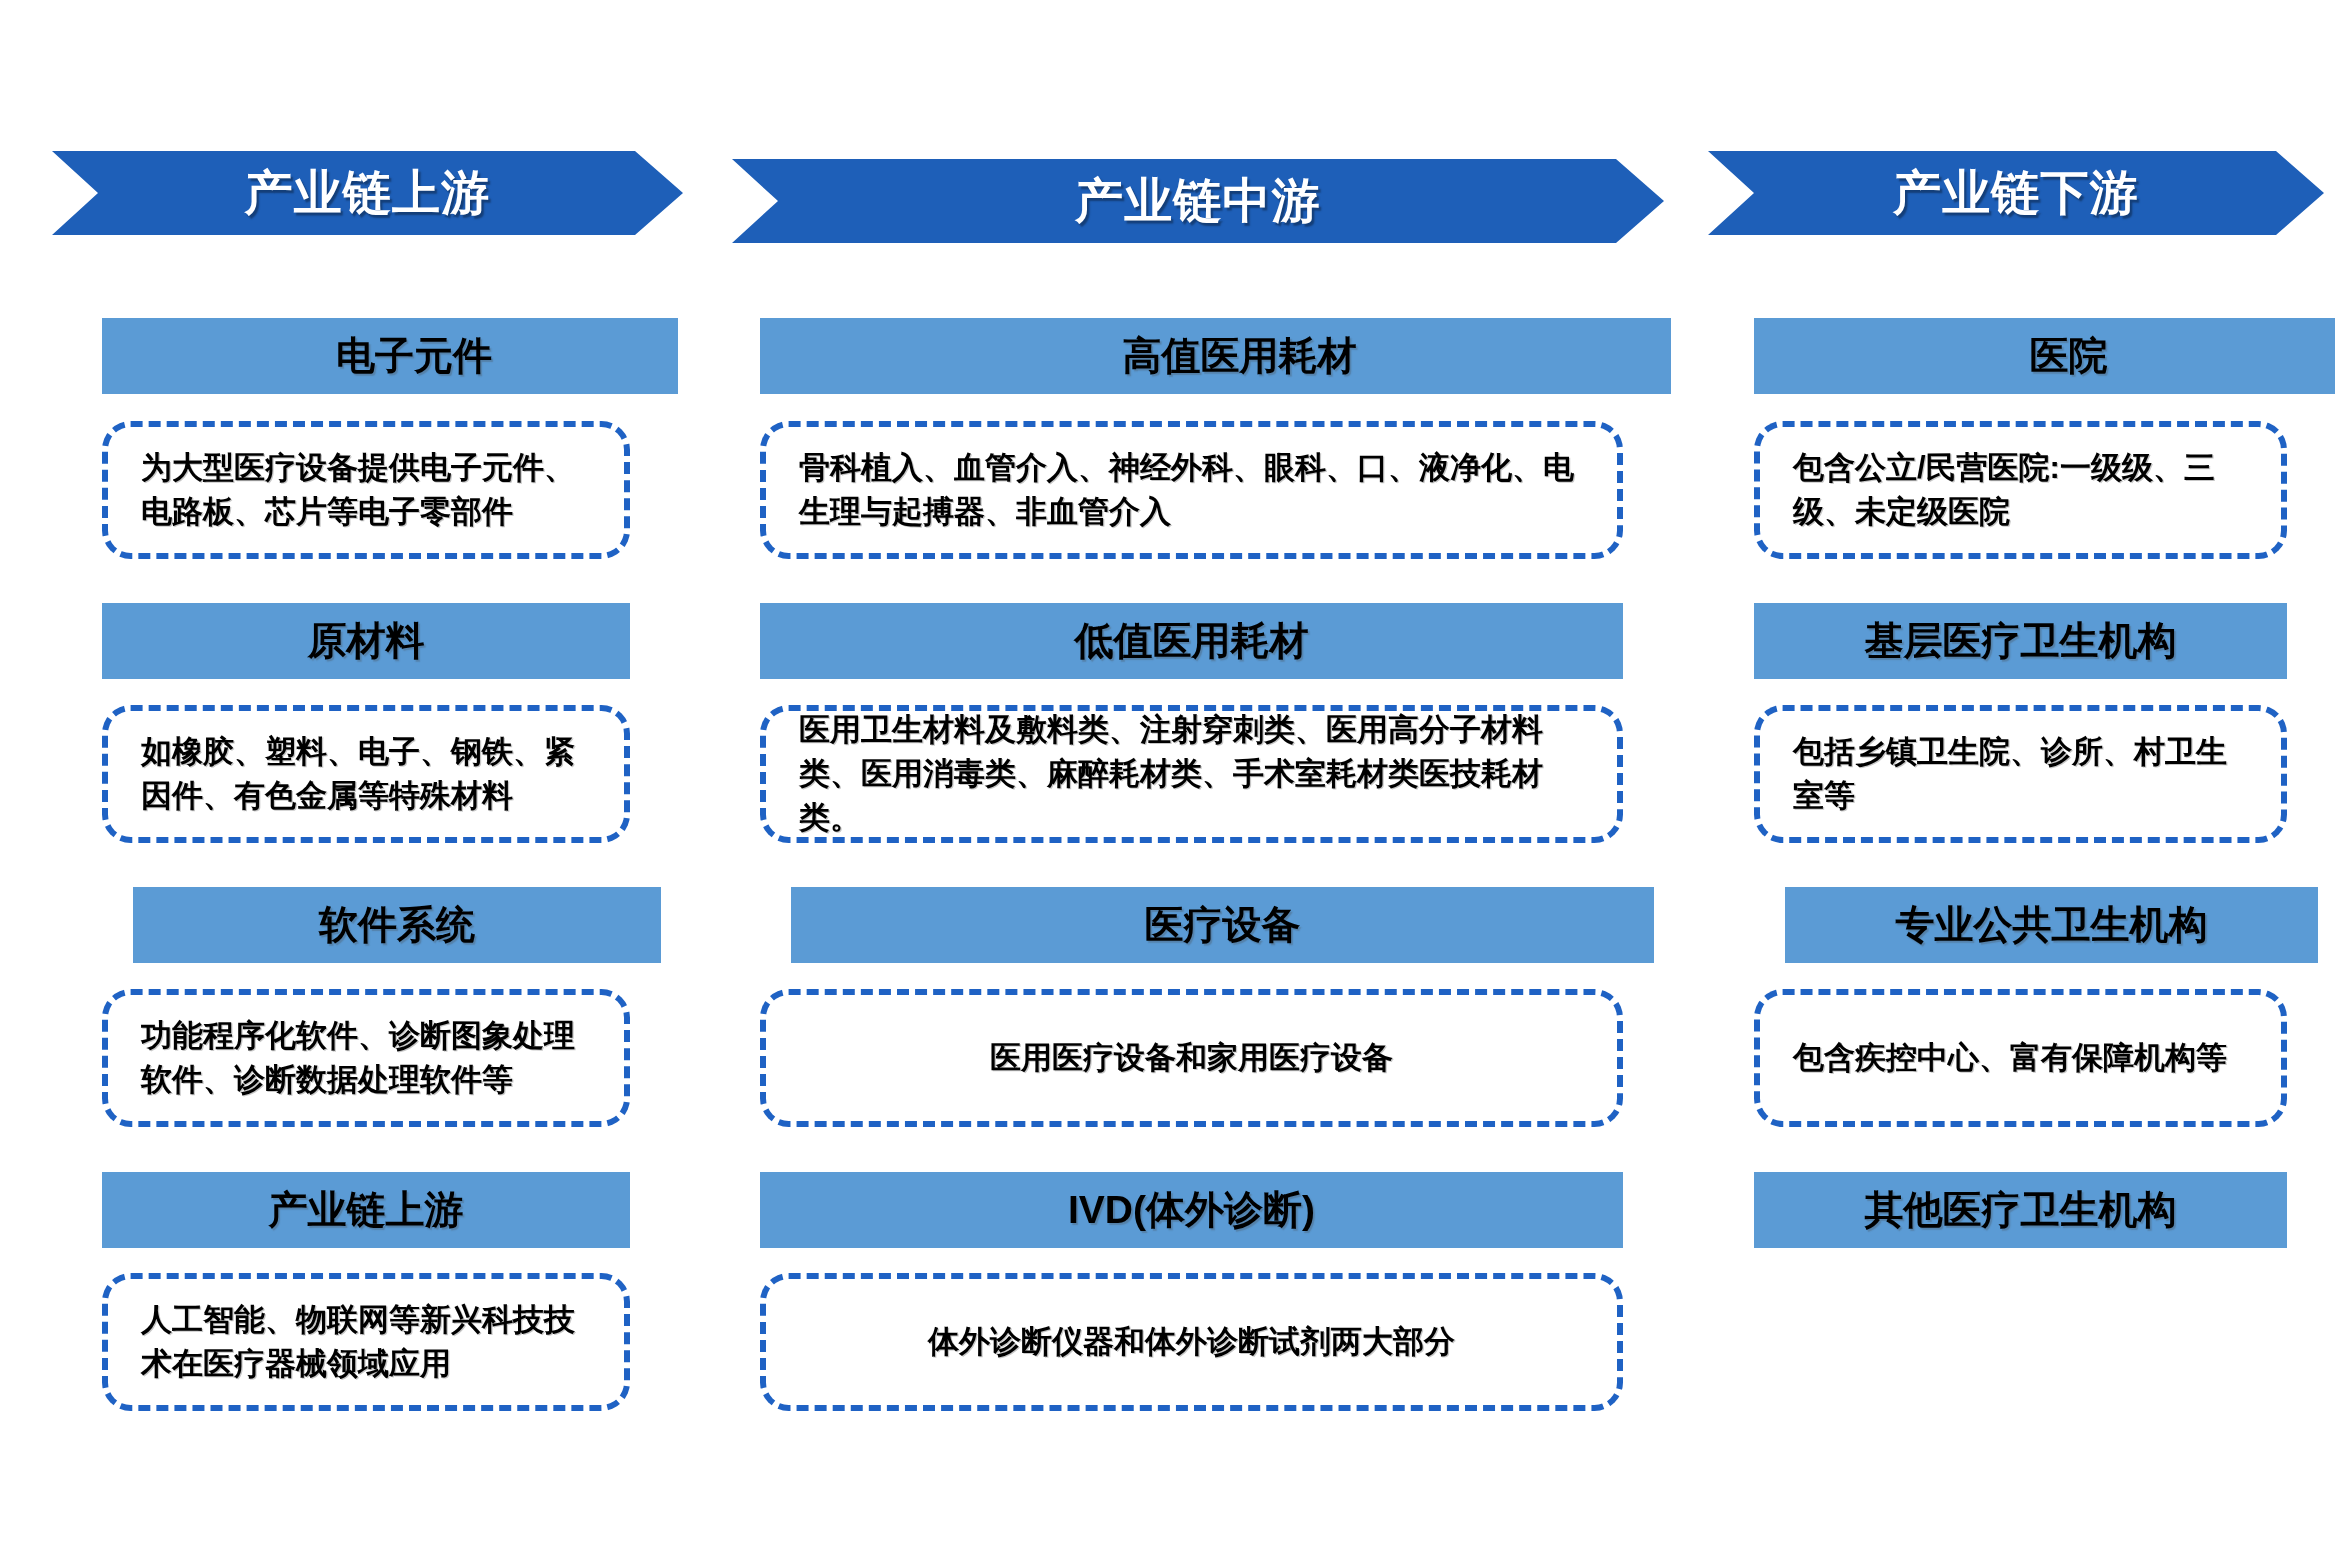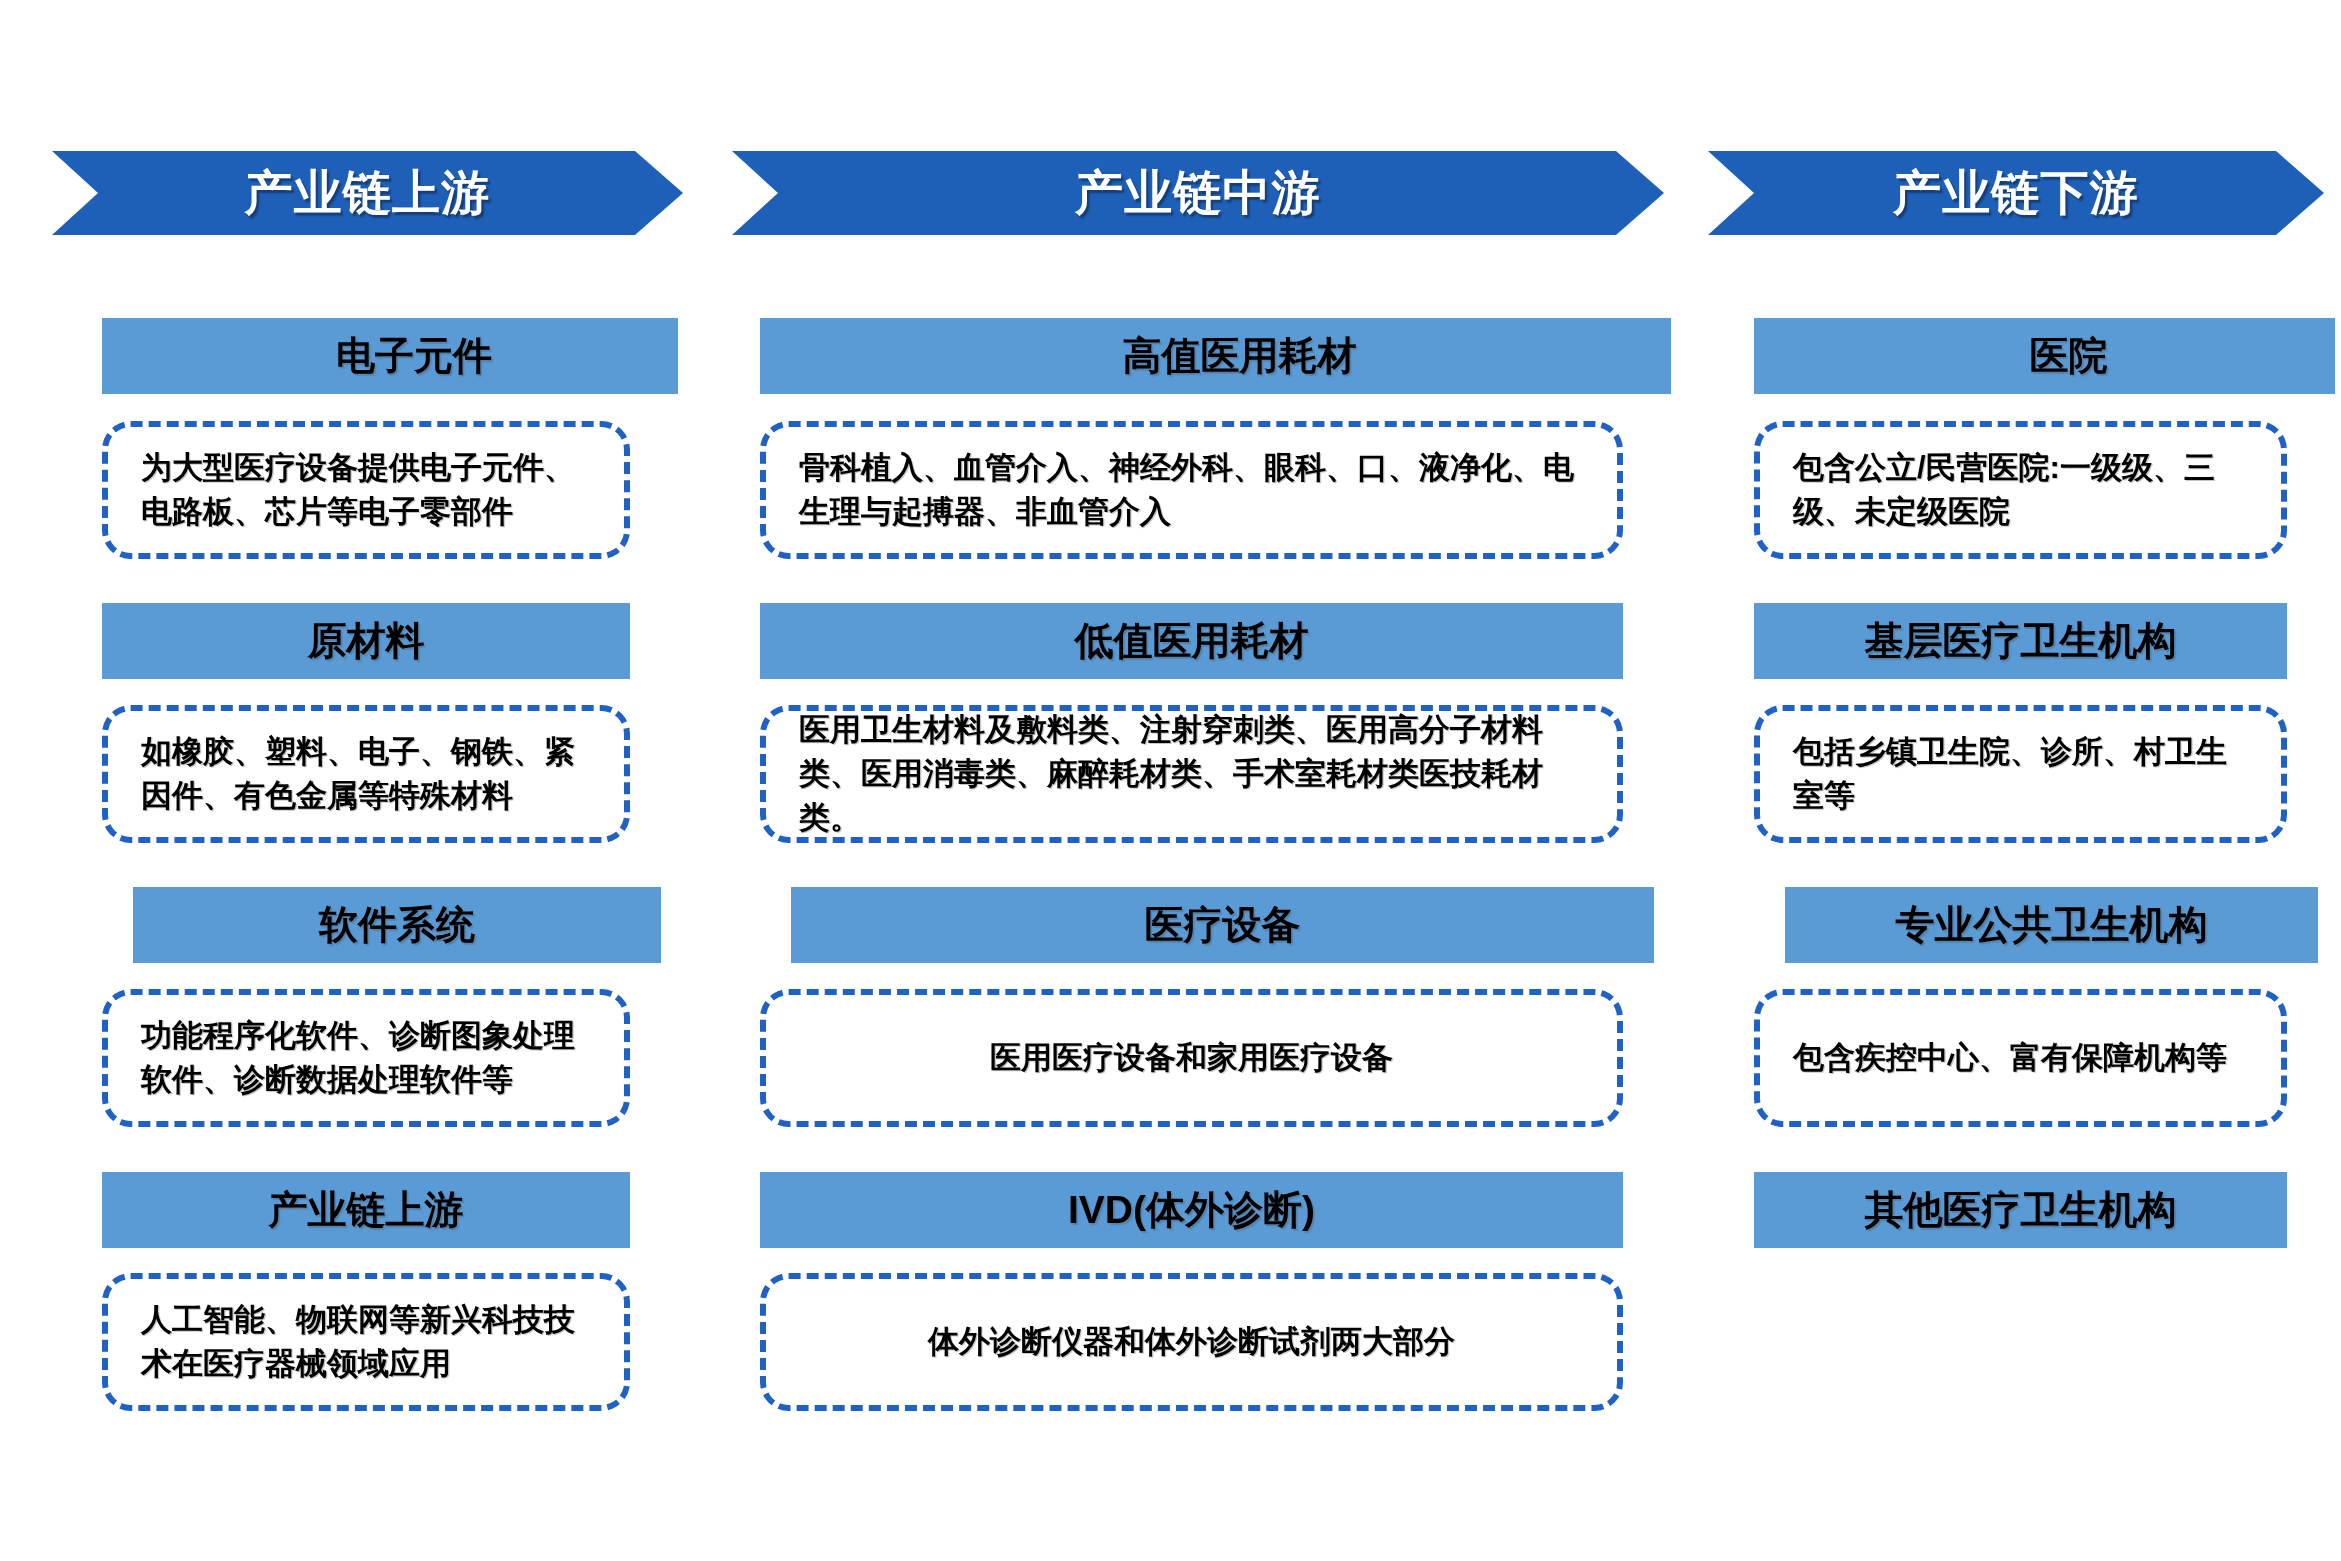--- a/index.html
+++ b/index.html
@@ -28,21 +28,21 @@
   }
   .arrow span {
     color: var(--text-light, #ffffff);
     font-size: 48px;
     font-weight: 700;
     letter-spacing: 1.2px;
     text-shadow: 2.4px 3px 1.8px rgba(0,0,0,0.35);
     white-space: nowrap;
   }
   .a1 { left: 52px;   width: 631px; }
-  .a2 { left: 732px; width: 932px; }
+  .a2 { left: 732px; width: 932px; margin-top: 8px; }
   .a3 { left: 1708px; width: 616px; }
 
   
   .c1 { left: 102px;  width: 528px;  }
   .c2 { left: 760px; width: 863px; }
   .c3 { left: 1754px; width: 533px;  }
 
   
   .r1b { top: 318px; padding-left: 48px; }  .r1d { top: 421px; }
   .r2b { top: 603px; } .r2d { top: 705px; }

